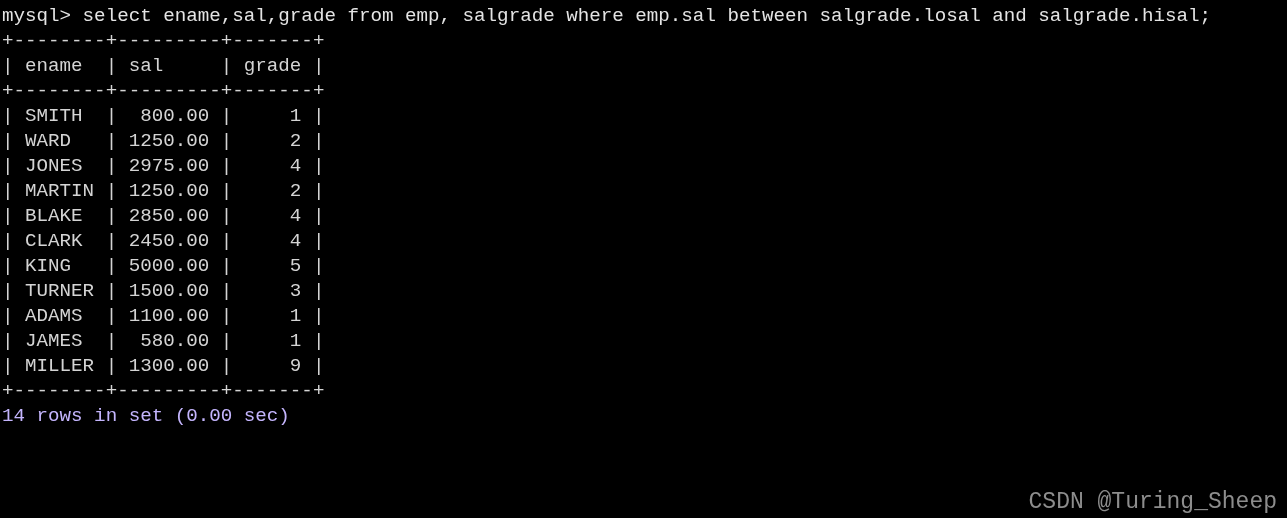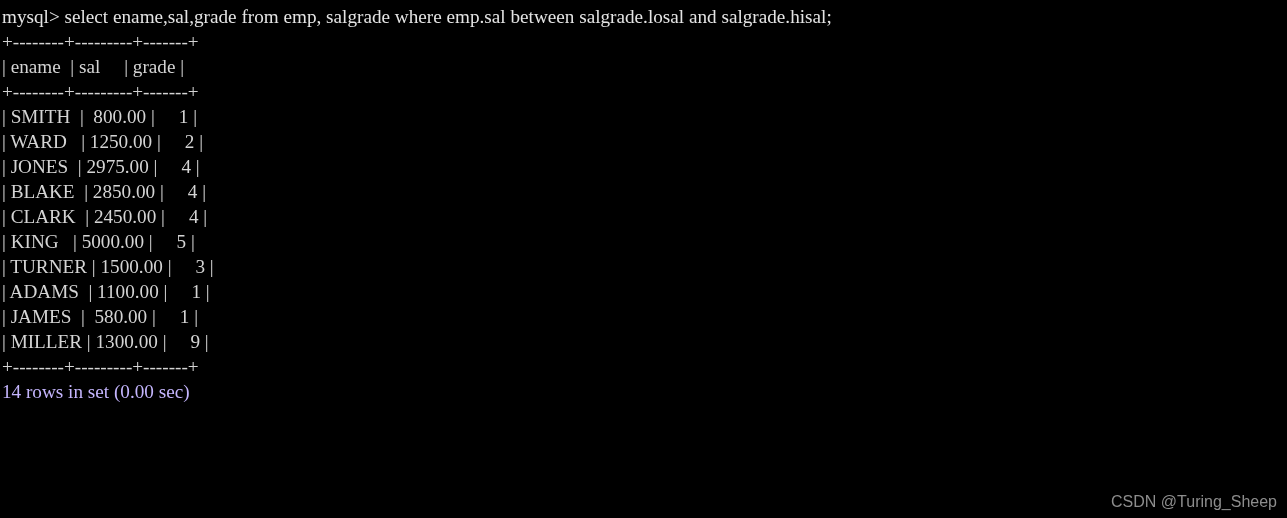--- a/index.html
+++ b/index.html
@@ -18,43 +18,43 @@
     position: absolute;
     left: 0;
     top: 0;
     width: 1287px;
     height: 518px;
     background: #000000;
     padding: 4px 0 0 2px;
     box-sizing: border-box;
   }
   .line {
-    font-family: Liberation Serif, serif;
+    font-family: Liberation Mono, monospace;
     font-size: 19.2px;
     line-height: 25px;
     color: #d4d4d4;
     white-space: pre;
     letter-spacing: 0px;
     height: 25px;
   }
   .prompt-line {
     color: #e4e4e4;
   }
   .rule-line {
     color: #d4d4d4;
   }
   .footer-line {
     color: #c4b5fd;
   }
   #watermark {
     position: absolute;
     right: 10px;
     bottom: 6px;
-    font-family: Liberation Sans, sans-serif;
-    font-size: 16px;
+    font-family: Liberation Mono, monospace;
+    font-size: 23px;
     line-height: 20px;
     color: #8d8d8d;
     white-space: pre;
   }
 </style>
 </head>
 <body>
 
 <div id="terminal">
 
@@ -63,20 +63,21 @@
   <div class="line rule-line">+--------+---------+-------+</div>
 
   <div class="line">| ename  | sal     | grade |</div>
 
   <div class="line rule-line">+--------+---------+-------+</div>
 
   <div id="rows">
       <div class="line">| SMITH  |  800.00 |     1 |</div>
       <div class="line">| WARD   | 1250.00 |     2 |</div>
       <div class="line">| JONES  | 2975.00 |     4 |</div>
+      <div class="line">| MARTIN | 1250.00 |     2 |</div>
       <div class="line">| BLAKE  | 2850.00 |     4 |</div>
       <div class="line">| CLARK  | 2450.00 |     4 |</div>
       <div class="line">| KING   | 5000.00 |     5 |</div>
       <div class="line">| TURNER | 1500.00 |     3 |</div>
       <div class="line">| ADAMS  | 1100.00 |     1 |</div>
       <div class="line">| JAMES  |  580.00 |     1 |</div>
       <div class="line">| MILLER | 1300.00 |     9 |</div>
     </div>
 
   <div class="line rule-line">+--------+---------+-------+</div>

